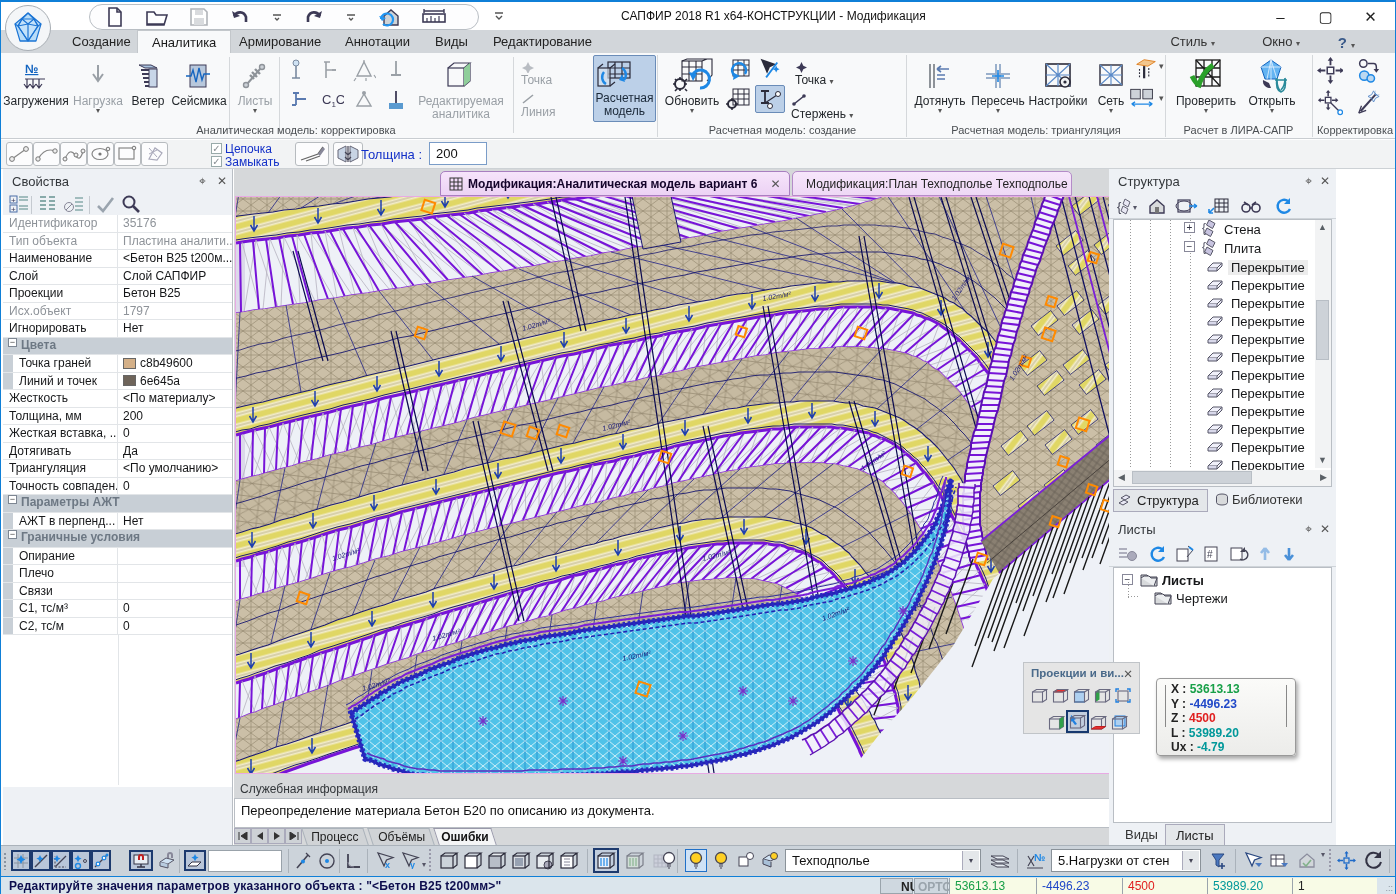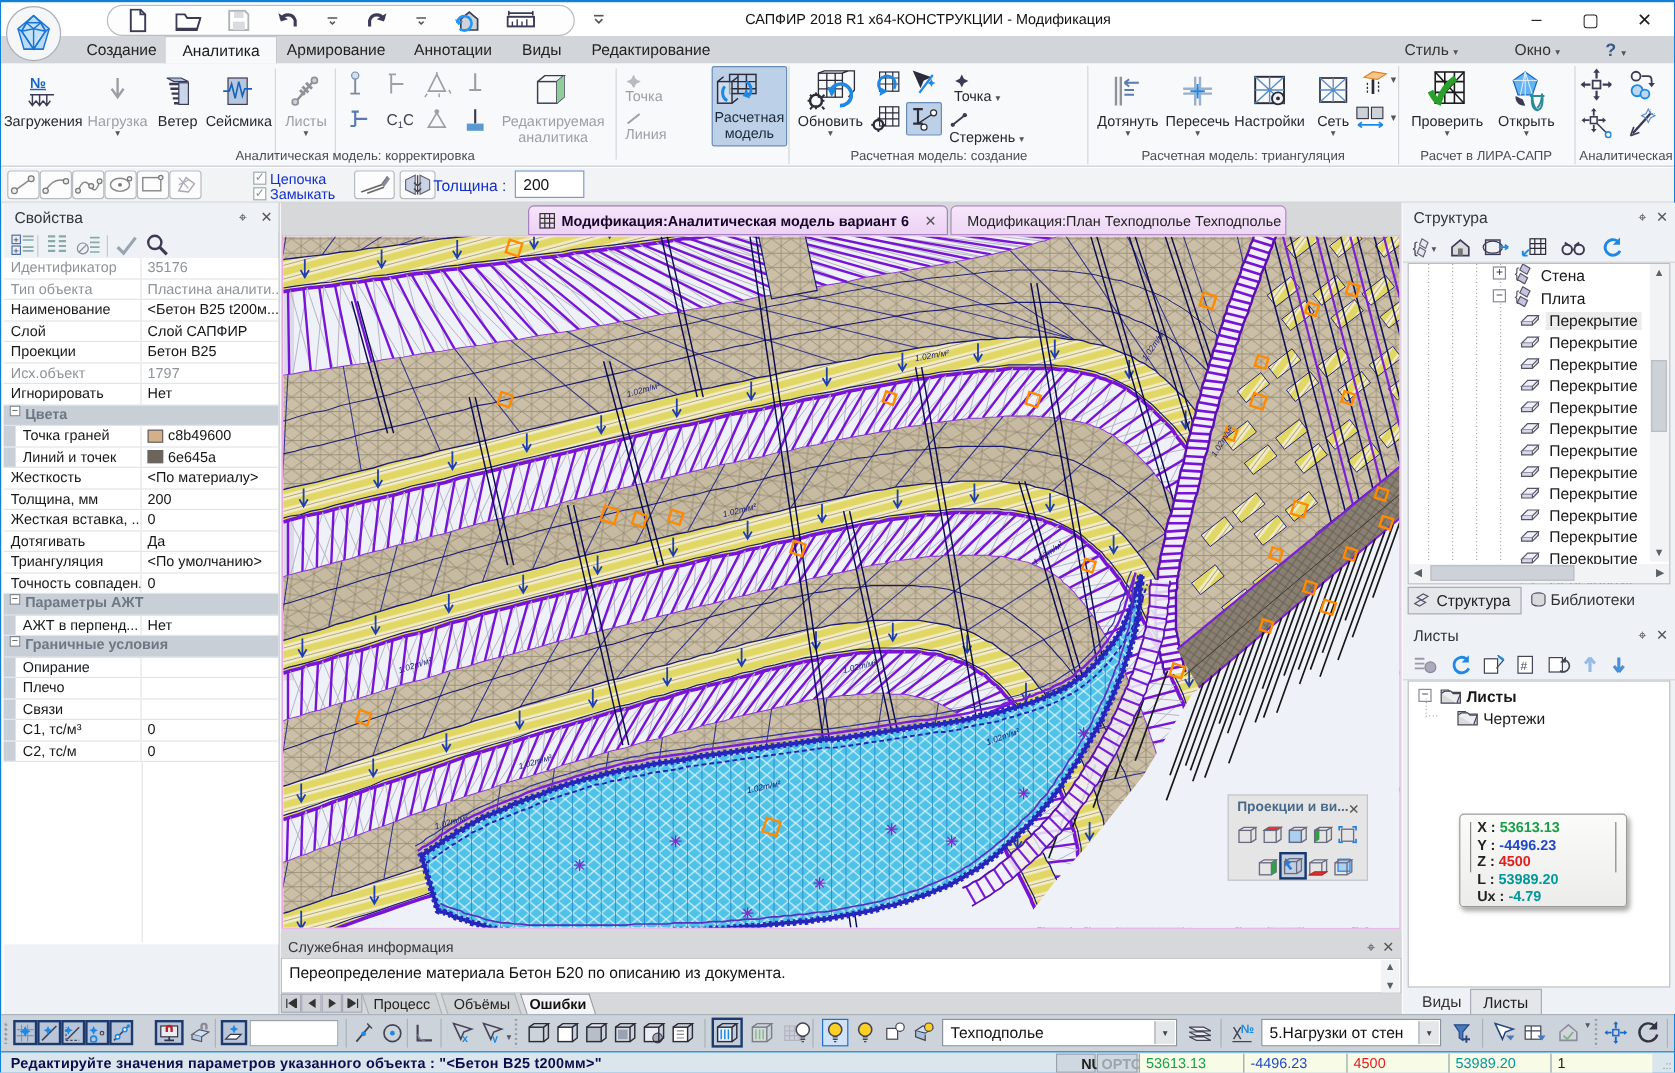--- a/index.html
+++ b/index.html
@@ -47,21 +47,21 @@
 .prow.grp .gm{width:9px;height:9px;border:1px solid #7d8692;background:#fff;margin:0 4px 0 5px;font-size:9px;line-height:7px;text-align:center;color:#444;font-weight:normal}
 .prow .gut{width:10px;height:100%;background:#c8cfd6;flex:none}
 .sw{width:13px;height:11px;border:1px solid #666;flex:none}
 
 #center{position:absolute;left:233px;top:0;width:934px;height:676px;background:#d6d8da}
 #doctabs{position:absolute;left:0;top:2px;width:100%;height:25px}
 .dtab{position:absolute;top:0;height:25px;border-radius:5px 5px 0 0;font-size:12px;display:flex;align-items:center;padding:0 8px;gap:5px;white-space:nowrap;overflow:hidden}
 #vp{position:absolute;left:1px;top:27px;width:932px;height:578px;border:1px solid #e8aae4;background:#fff;overflow:hidden}
 #svc{position:absolute;left:0;top:609px;width:934px;height:67px}
 
-#right{position:absolute;left:1168px;top:0;width:227px;height:676px;background:#eef1f5}
+#right{position:absolute;left:1108px;top:0;width:227px;height:676px;background:#eef1f5}
 .rtool{height:26px;border-bottom:1px solid #cfd4d9;display:flex;align-items:center;padding-left:8px;gap:8px}
 .treebox{background:#fff;border:1px solid #b9bec4;position:relative;overflow:hidden}
 .titem{position:absolute;font-size:13px;color:#17181a;white-space:nowrap}
 
 #btool{position:absolute;left:0;top:843px;width:100%;height:31px;background:#ccd3da;border-top:1px solid #aab2ba}
 .nb{position:absolute;top:4px;width:20px;height:21px;background:#b9c6d9;border:2px solid #1d3a6e;display:flex;align-items:center;justify-content:center}
 #sbar{position:absolute;left:0;top:874px;width:100%;height:18px;background:#dbe5ec;border-top:1px solid #0f7fd7;font-size:12px;color:#101050}
 .scell{position:absolute;top:1px;height:16px;background:#f8fbe6;border-left:1px solid #9aa4ac;padding:1px 0 0 5px;font-size:12px}
 .vsb{position:absolute;background:#f2f3f4}
 .vsb .thumb{position:absolute;background:#cdd2d8;border:1px solid #b8bec5}
@@ -452,21 +452,21 @@
           </svg>
         </div>
         <div class="smicon" style="left:42px;top:36px">
           <svg width="28" height="28" viewBox="0 0 28 28" style="">
             <path d="M6,24 L22,6" stroke="#3d3a56" stroke-width="2.2"></path>
             <path d="M4,26 l3,-8 m-3,8 l8,-3" stroke="#3d3a56" stroke-width="1.4"></path>
             <path d="M6,10 l2,4 4,2 -4,2 -2,4 -2,-4 -4,-2 4,-2 Z" fill="none" stroke="#5a8ac8" transform="translate(14,-8)"></path>
             <path d="M22,6 v-4 m0,4 h4" stroke="#5a8ac8" stroke-width="1" stroke-dasharray="2,1.5"></path>
           </svg>
         </div>
-        <div class="rglabel">Аналитическая</div>
+        <div class="rglabel">Корректировка</div>
       </div>
       <div class="rgsep" style="left:656px;top:2px;height:82px"></div>
       <div class="rgsep" style="left:905px;top:2px;height:82px"></div>
       <div class="rgsep" style="left:1164px;top:2px;height:82px"></div>
       <div class="rgsep" style="left:1311px;top:2px;height:82px"></div>
     </div>
     <div id="tb2">
       <div class="t2btn" style="left:5px;width:27px">
         <svg width="24" height="18" viewBox="0 0 24 18" style="">
           <path d="M4,14 L18,4" stroke="#888" stroke-width="1.2"></path>

